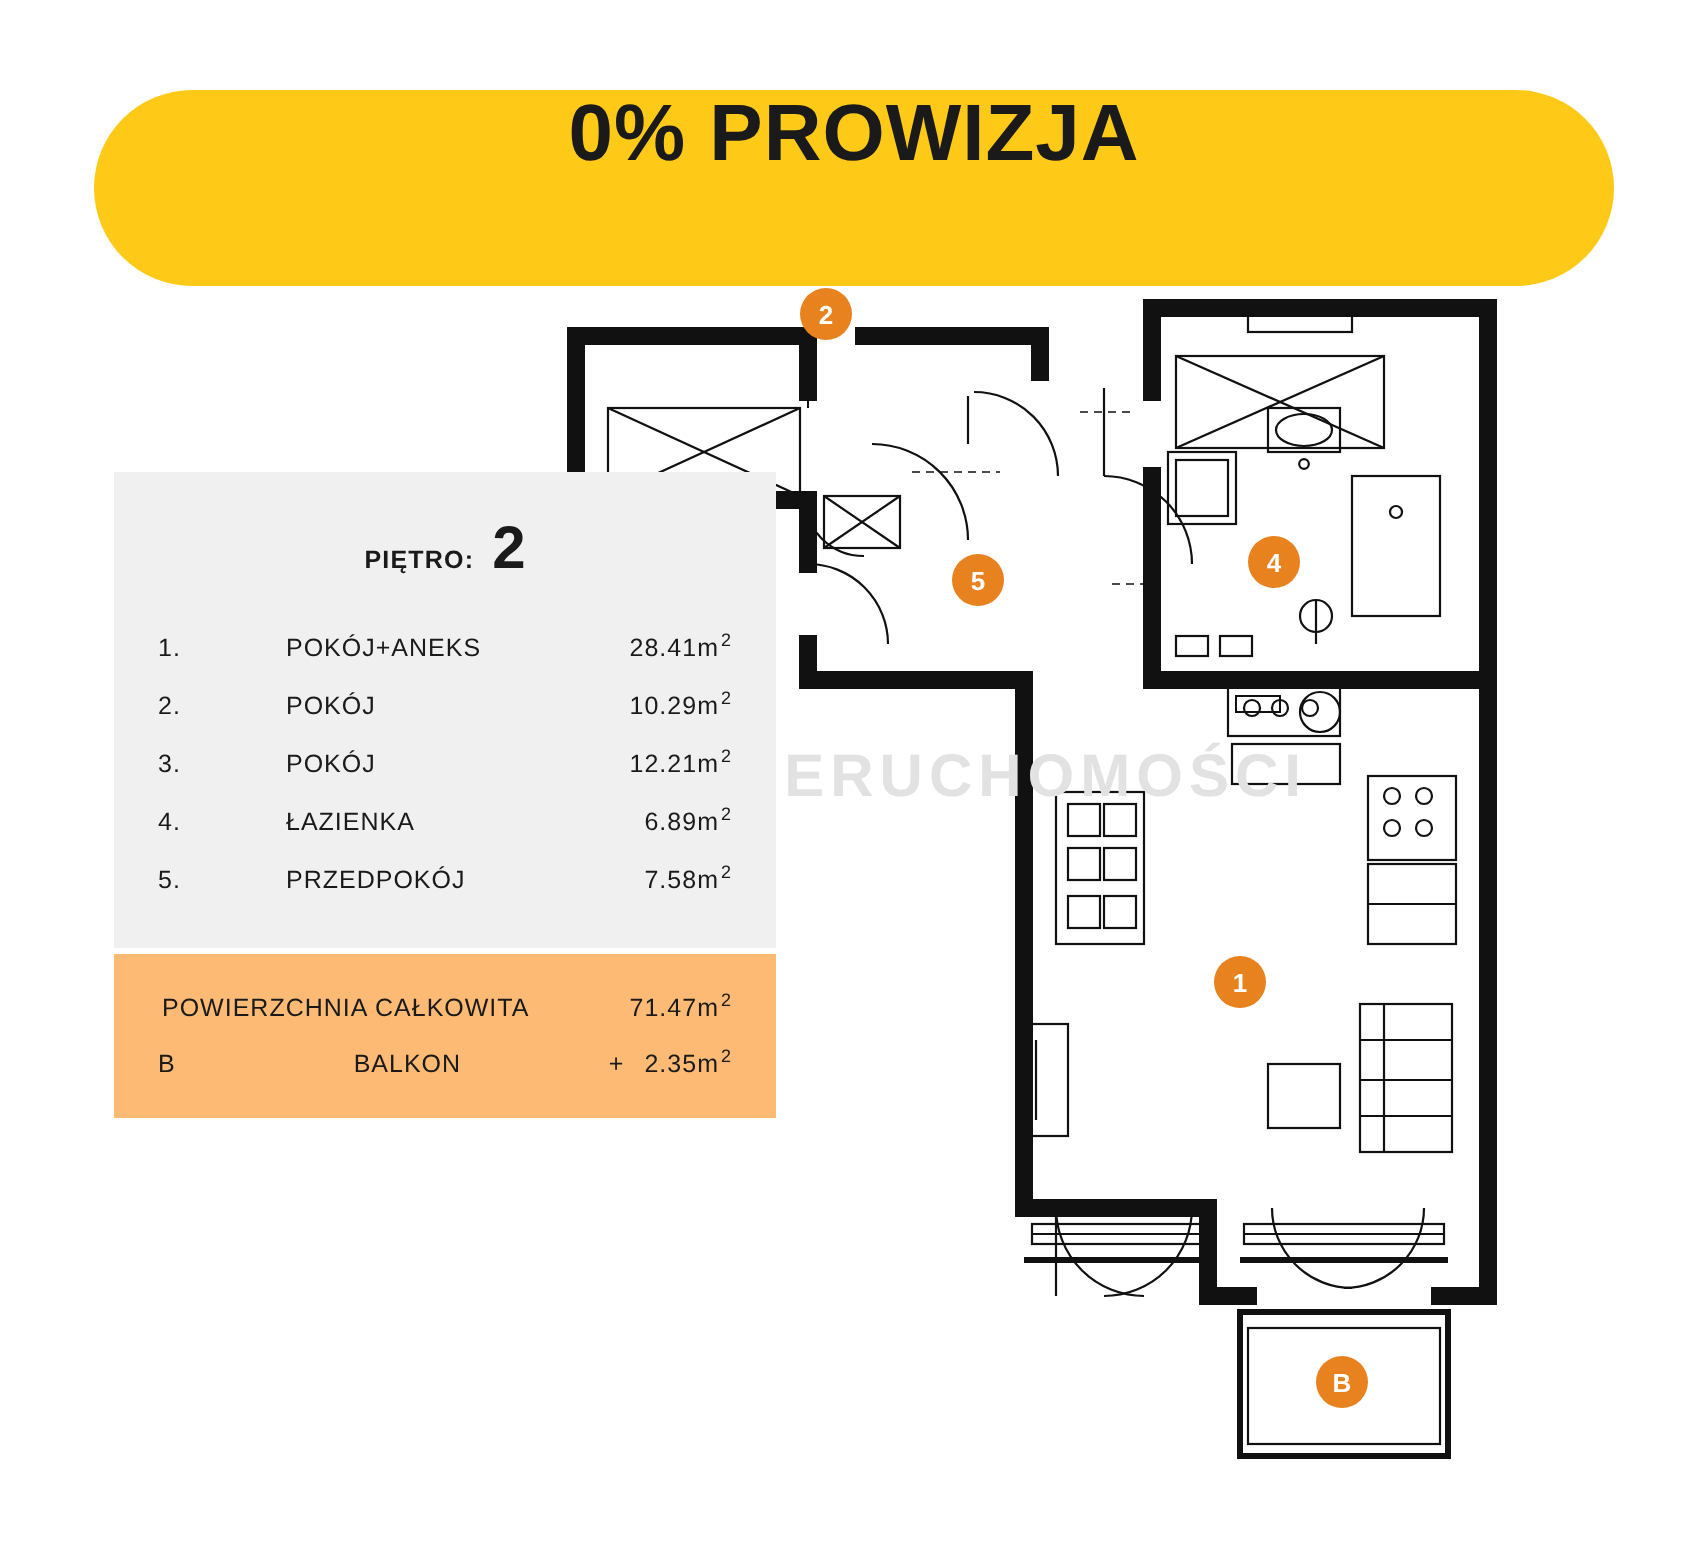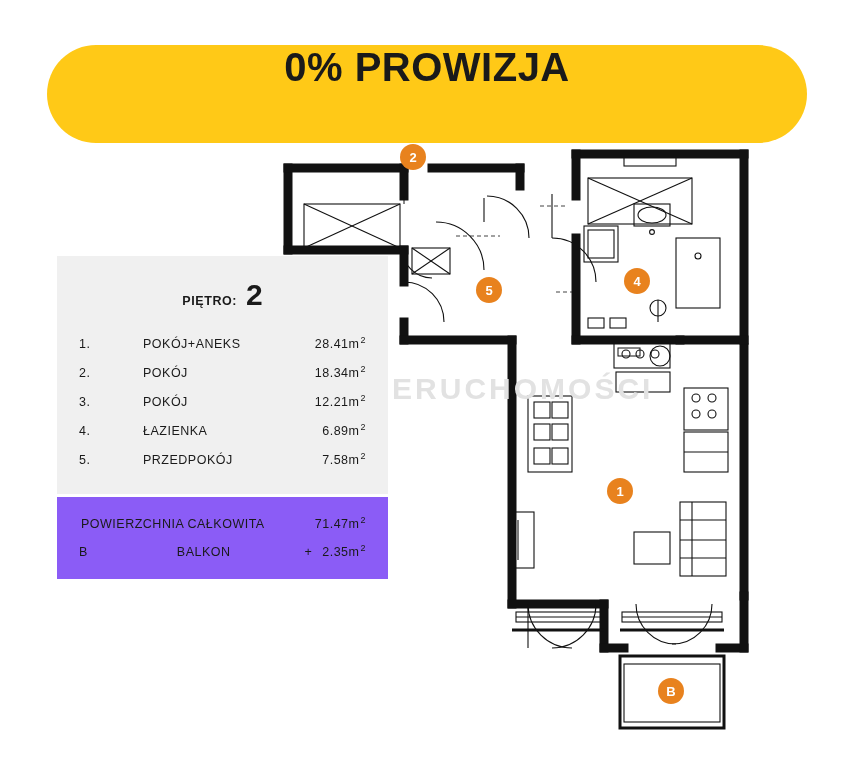--- a/index.html
+++ b/index.html
@@ -65,21 +65,21 @@
     font-weight: bold;
     z-index: 15;
     white-space: nowrap;
     font-family: "Liberation Sans", sans-serif;
   }
 
   
   .info-panel {
     position: absolute;
     left: 57px;
-    top: 256px;
+    top: 236px;
     width: 331px;
     z-index: 30;
     font-family: "Liberation Sans", sans-serif;
   }
   .info-top {
     background: #f0f0f0;
     padding: 16px 0 10px 0;
   }
   .info-head {
     display: flex;
@@ -135,21 +135,21 @@
   .unit {
     font-size: 9px;
     vertical-align: super;
     margin-left: 1px;
   }
   .info-divider {
     height: 3px;
     background: #ffffff;
   }
   .info-bottom {
-    background: #8b5cf6;
+    background: #fdba74;
     padding: 12px 22px 14px 22px;
   }
   .total-row {
     display: flex;
     align-items: baseline;
     font-size: 12.5px;
     letter-spacing: 0.5px;
     color: #1a1a1a;
     padding: 6px 0;
   }
@@ -372,21 +372,21 @@
 
       <ul class="room-list">
         <li class="room-row">
           <span class="room-idx">1.</span>
           <span class="room-name">POKÓJ+ANEKS</span>
           <span class="room-area"><span>28.41</span><span>m</span><span class="unit">2</span></span>
         </li>
         <li class="room-row">
           <span class="room-idx">2.</span>
           <span class="room-name">POKÓJ</span>
-          <span class="room-area"><span>18.34</span><span>m</span><span class="unit">2</span></span>
+          <span class="room-area"><span>10.29</span><span>m</span><span class="unit">2</span></span>
         </li>
         <li class="room-row">
           <span class="room-idx">3.</span>
           <span class="room-name">POKÓJ</span>
           <span class="room-area"><span>12.21</span><span>m</span><span class="unit">2</span></span>
         </li>
         <li class="room-row">
           <span class="room-idx">4.</span>
           <span class="room-name">ŁAZIENKA</span>
           <span class="room-area"><span>6.89</span><span>m</span><span class="unit">2</span></span>

